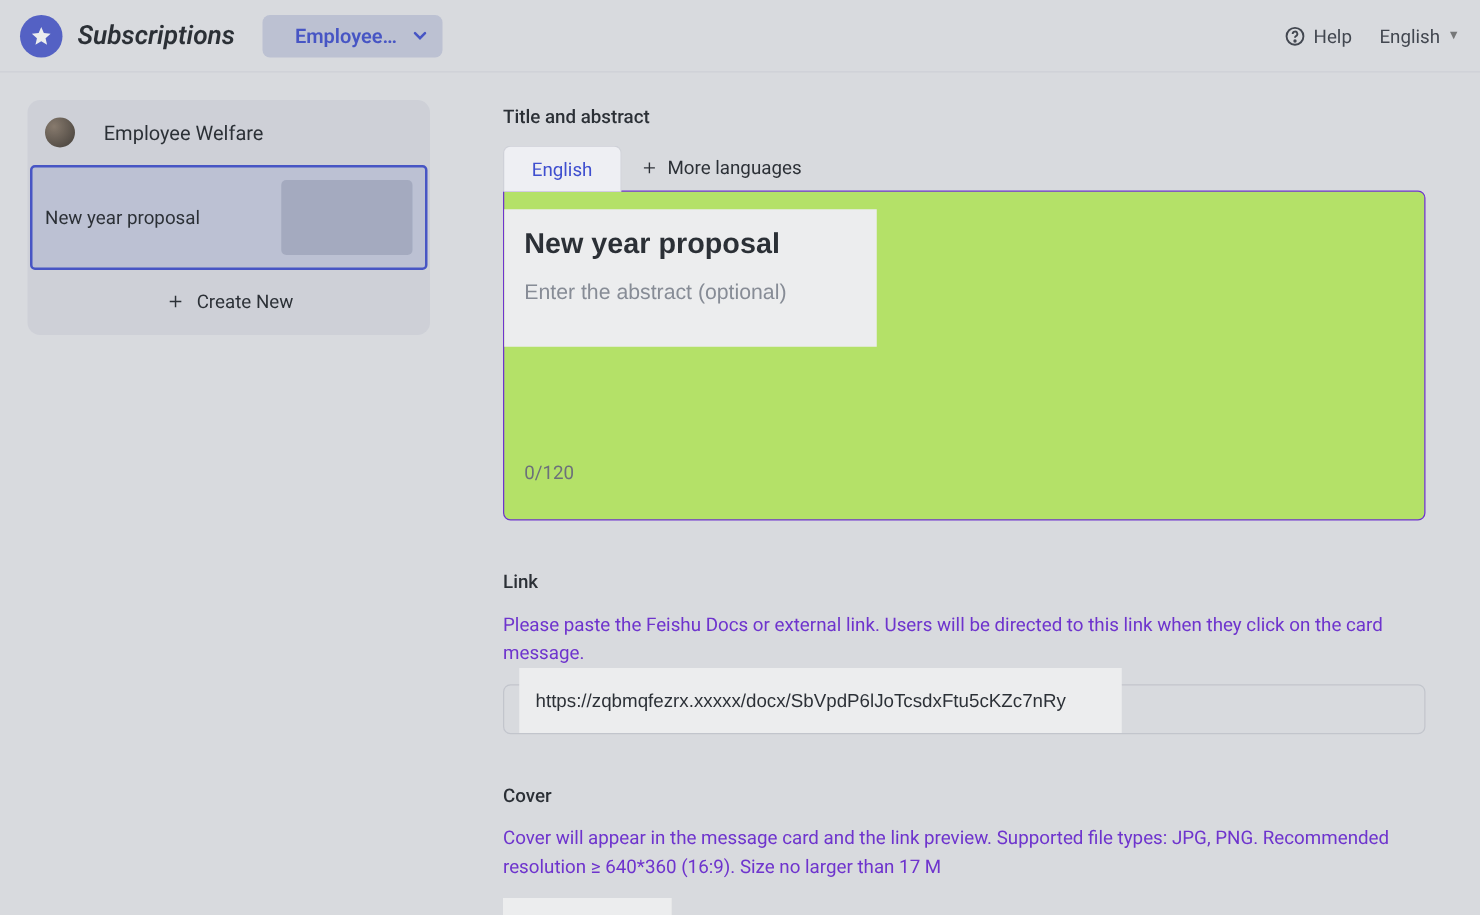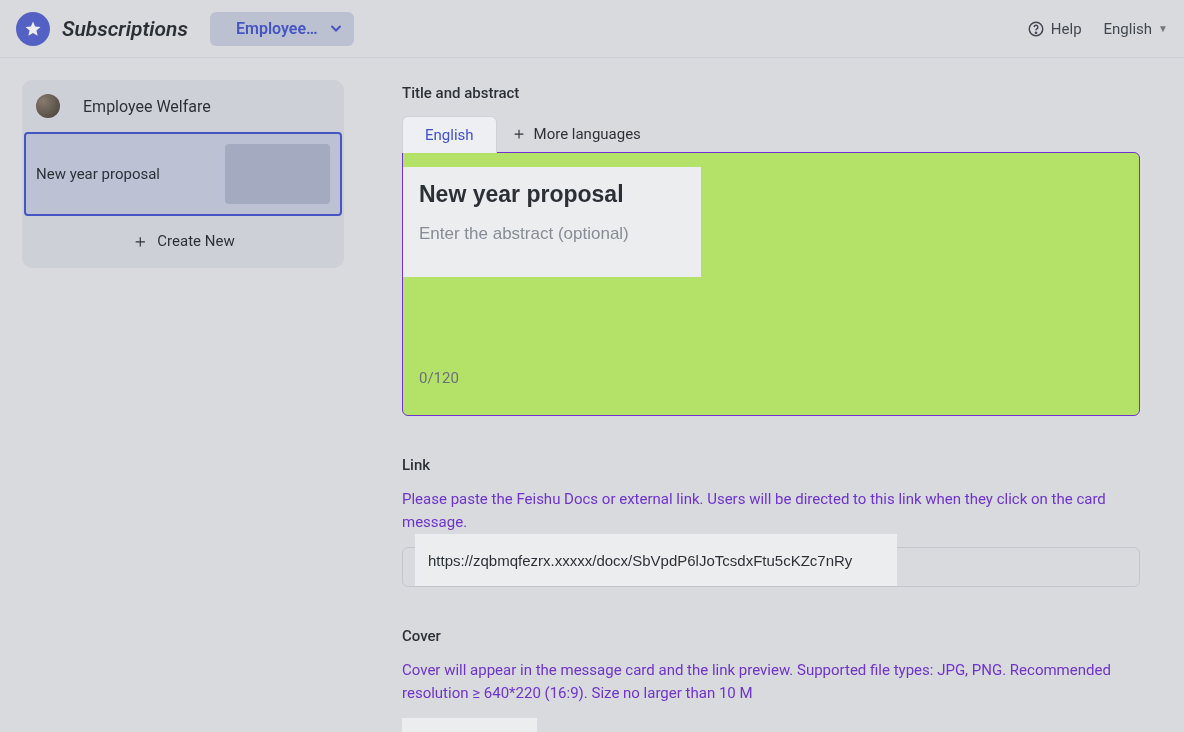--- a/index.html
+++ b/index.html
@@ -364,21 +364,21 @@
       <div class="help-text">Please paste the Feishu Docs or external link. Users will be directed to this link when they click on the card message.</div>
       <div class="link-input-wrap">
         <div class="link-highlight">
           <input class="link-input" type="text" value="https://zqbmqfezrx.xxxxx/docx/SbVpdP6lJoTcsdxFtu5cKZc7nRy" style="">
         </div>
       </div>
     </div>
 
     <div class="cover-section">
       <div class="section-label">Cover</div>
-      <div class="help-text">Cover will appear in the message card and the link preview. Supported file types: JPG, PNG. Recommended resolution ≥ 640*220 (16:9). Size no larger than 10 M</div>
+      <div class="help-text">Cover will appear in the message card and the link preview. Supported file types: JPG, PNG. Recommended resolution ≥ 640*360 (16:9). Size no larger than 17 M</div>
       <div class="cover-upload">
         <div class="cover-upload-inner">
           
         </div>
       </div>
     </div>
   </div>
 </div>
 
 <div class="dim"></div>

